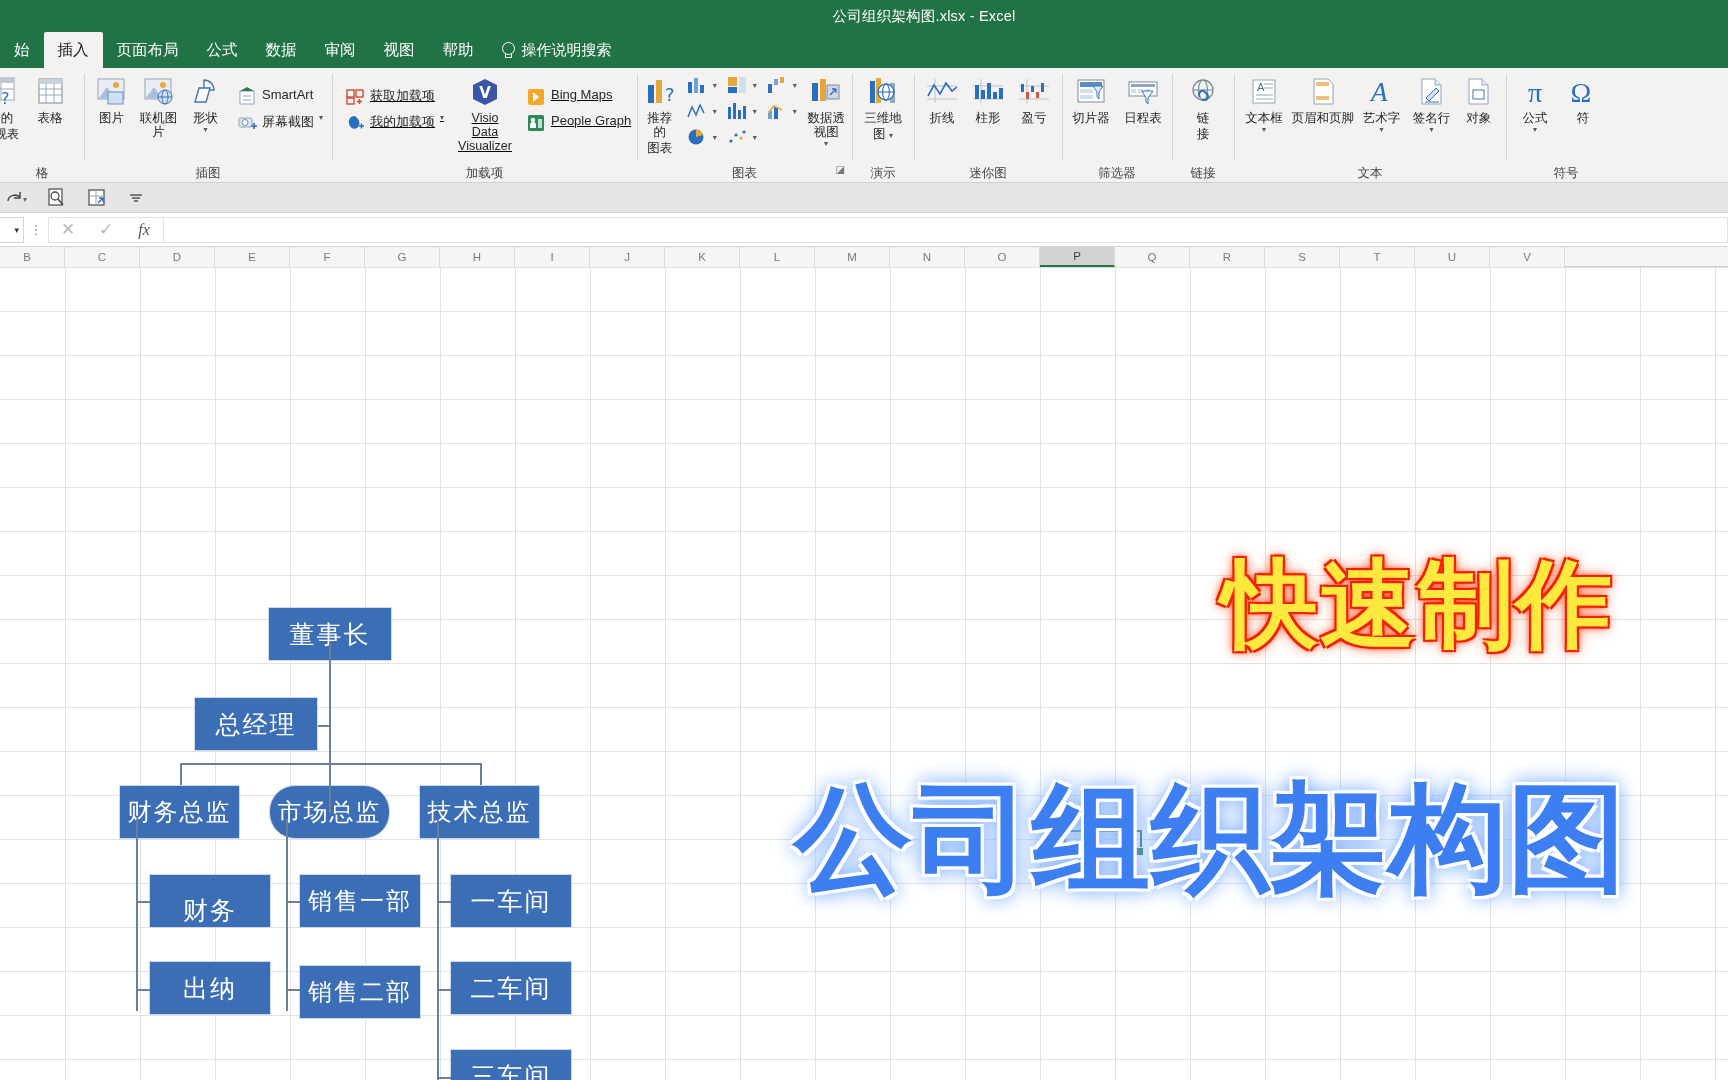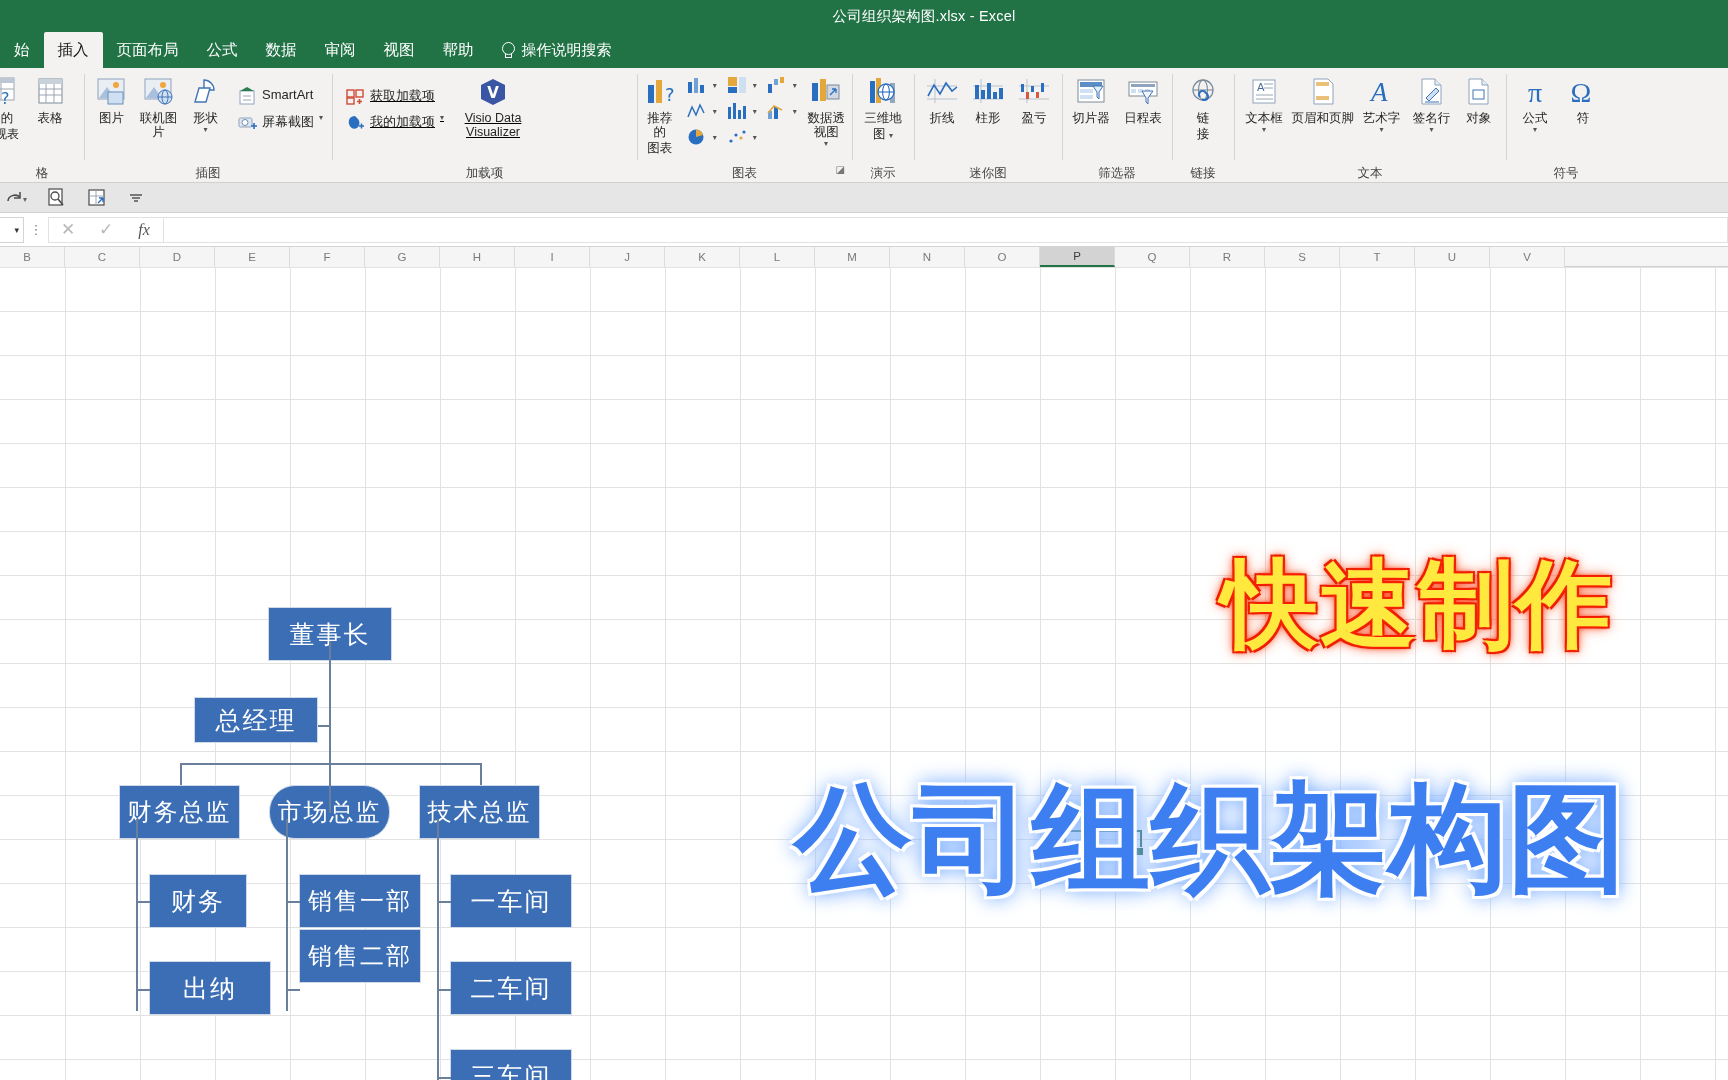--- a/index.html
+++ b/index.html
@@ -424,20 +424,38 @@
         </div>
       </div>
       <div class="bigbtn" style="width:74px;">
         <span class="ico">
           <svg class="icon-svg" width="30" height="30" viewBox="0 0 30 30">
             <path d="M15 2 L27 8 V22 L15 28 L3 22 V8 Z" fill="#3955a3"></path>
             <text x="15" y="21" text-anchor="middle" font-size="15" fill="#fff" font-family="DejaVu Sans" font-weight="bold">V</text>
           </svg>
         </span>
         <span class="lbl" style="font-size:12.5px;">Visio Data Visualizer</span>
+      </div>
+      <div class="colstack">
+        <div class="smallbtn">
+          <svg class="icon-svg" width="20" height="20" viewBox="0 0 20 20">
+            <rect x="2" y="2" width="16" height="16" rx="2" fill="#f0a92a"></rect>
+            <path d="M7 5 L13 10 L7 15 Z" fill="#fff"></path>
+          </svg>
+          <span>Bing Maps</span>
+        </div>
+        <div class="smallbtn">
+          <svg class="icon-svg" width="20" height="20" viewBox="0 0 20 20">
+            <rect x="2" y="2" width="16" height="16" rx="1.5" fill="#2e8b57"></rect>
+            <circle cx="7" cy="7" r="2.2" fill="#fff"></circle>
+            <path d="M4 15 v-3 a3 3 0 0 1 6 0 v3 Z" fill="#fff"></path>
+            <rect x="12" y="6" width="4" height="9" fill="#bfe6cf"></rect>
+          </svg>
+          <span>People Graph</span>
+        </div>
       </div>
     </div>
     <div class="rgroup-label">加载项</div>
   </div>
 
   <div class="rgroup" style="width:215px;">
     <div class="rgroup-body" style="gap:4px;">
       <div class="bigbtn" style="width:52px;">
         <span class="ico">
           <svg class="icon-svg" width="30" height="30" viewBox="0 0 30 30">
@@ -826,42 +844,42 @@
     <div class="conn" style="left:286px; top:722px; width:14px; height:1.5px;"></div>
 
     <div class="conn" style="left:437px; top:552px; width:1.5px; height:280px;"></div>
     <div class="conn" style="left:437px; top:634px; width:14px; height:1.5px;"></div>
     <div class="conn" style="left:437px; top:722px; width:14px; height:1.5px;"></div>
     <div class="conn" style="left:437px; top:810px; width:14px; height:1.5px;"></div>
 
   <div class="node" style="left: 268px; top: 340px; width: 124px; height: 54px; background: rgb(59, 110, 181);">
         <span>董事长</span>
       </div>
-      <div class="node" style="left: 194px; top: 430px; width: 124px; height: 46px; background: rgb(59, 110, 181);">
+      <div class="node" style="left: 194px; top: 430px; width: 124px; height: 54px; background: rgb(59, 110, 181);">
         <span>总经理</span>
       </div>
       <div class="node" style="left: 119px; top: 518px; width: 121px; height: 54px; background: rgb(59, 110, 181);">
         <span style="font-size: 24px;">财务总监</span>
       </div>
       <div class="node" style="left: 269px; top: 518px; width: 121px; height: 54px; background: rgb(59, 110, 181); border-radius: 26px;">
         <span style="font-size: 24px;">市场总监</span>
       </div>
       <div class="node" style="left: 419px; top: 518px; width: 121px; height: 54px; background: rgb(59, 110, 181);">
         <span style="font-size: 24px;">技术总监</span>
       </div>
-      <div class="node" style="left: 149px; top: 607px; width: 98px; height: 54px; background: rgb(59, 110, 181);">
+      <div class="node" style="left: 149px; top: 607px; width: 122px; height: 54px; background: rgb(59, 110, 181); align-items: flex-end;">
         <span>财务</span>
       </div>
       <div class="node" style="left: 149px; top: 694px; width: 122px; height: 54px; background: rgb(59, 110, 181);">
         <span>出纳</span>
       </div>
       <div class="node" style="left: 299px; top: 607px; width: 122px; height: 54px; background: rgb(59, 110, 181);">
         <span style="font-size: 24px;">销售一部</span>
       </div>
-      <div class="node" style="left: 299px; top: 662px; width: 122px; height: 54px; background: rgb(59, 110, 181);">
+      <div class="node" style="left: 299px; top: 698px; width: 122px; height: 54px; background: rgb(59, 110, 181);">
         <span style="font-size: 24px;">销售二部</span>
       </div>
       <div class="node" style="left: 450px; top: 607px; width: 122px; height: 54px; background: rgb(59, 110, 181);">
         <span>一车间</span>
       </div>
       <div class="node" style="left: 450px; top: 694px; width: 122px; height: 54px; background: rgb(59, 110, 181);">
         <span>二车间</span>
       </div>
       <div class="node" style="left: 450px; top: 782px; width: 122px; height: 54px; background: rgb(59, 110, 181);">
         <span>三车间</span>

